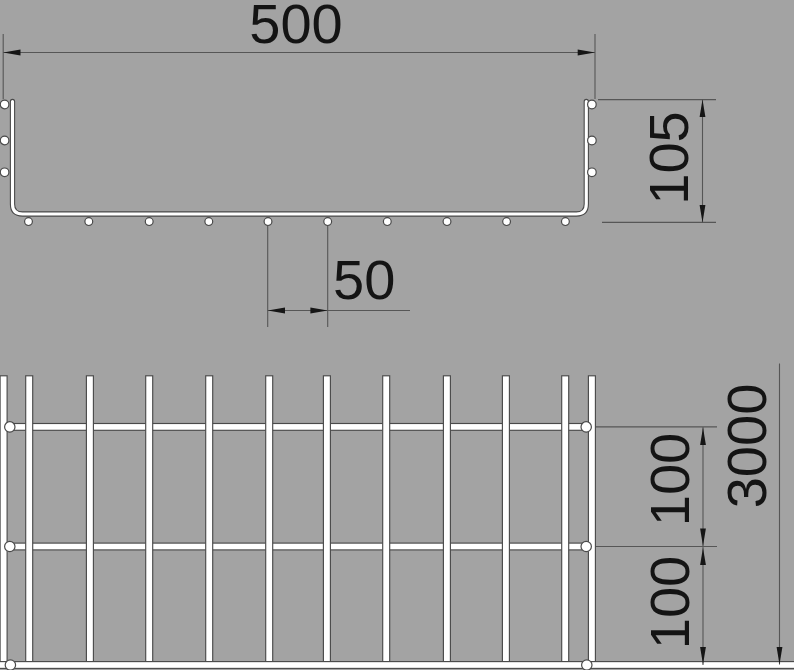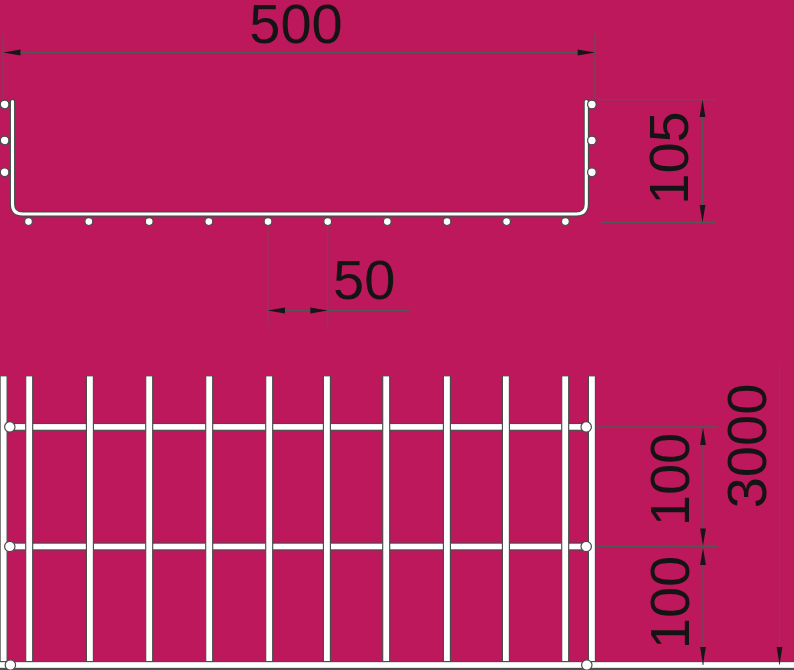--- a/index.html
+++ b/index.html
@@ -7,21 +7,21 @@
     padding: 0;
     background: #ffffff;
     width: 794px;
     height: 670px;
     overflow: hidden;
   }
   .stage {
     position: relative;
     width: 794px;
     height: 670px;
-    background: #be185d;
+    background: #a3a3a3;
   }
   svg { display: block; }
   
   .geo      { stroke: #4a4a4a; stroke-width: 5.3; fill: none; stroke-linecap: round; stroke-linejoin: round; }
   .geo-in   { stroke: #ffffff; stroke-width: 3.1; fill: none; stroke-linecap: round; stroke-linejoin: round; }
   .wire-c   { stroke: #4a4a4a; stroke-width: 1.2; fill: #ffffff; }
   .mesh-r   { stroke: #4a4a4a; stroke-width: 1.15; fill: #ffffff; }
   
   .dimline  { stroke: #565656; stroke-width: 1.1; fill: none; }
   .arrow    { fill: #161616; stroke: none; }

